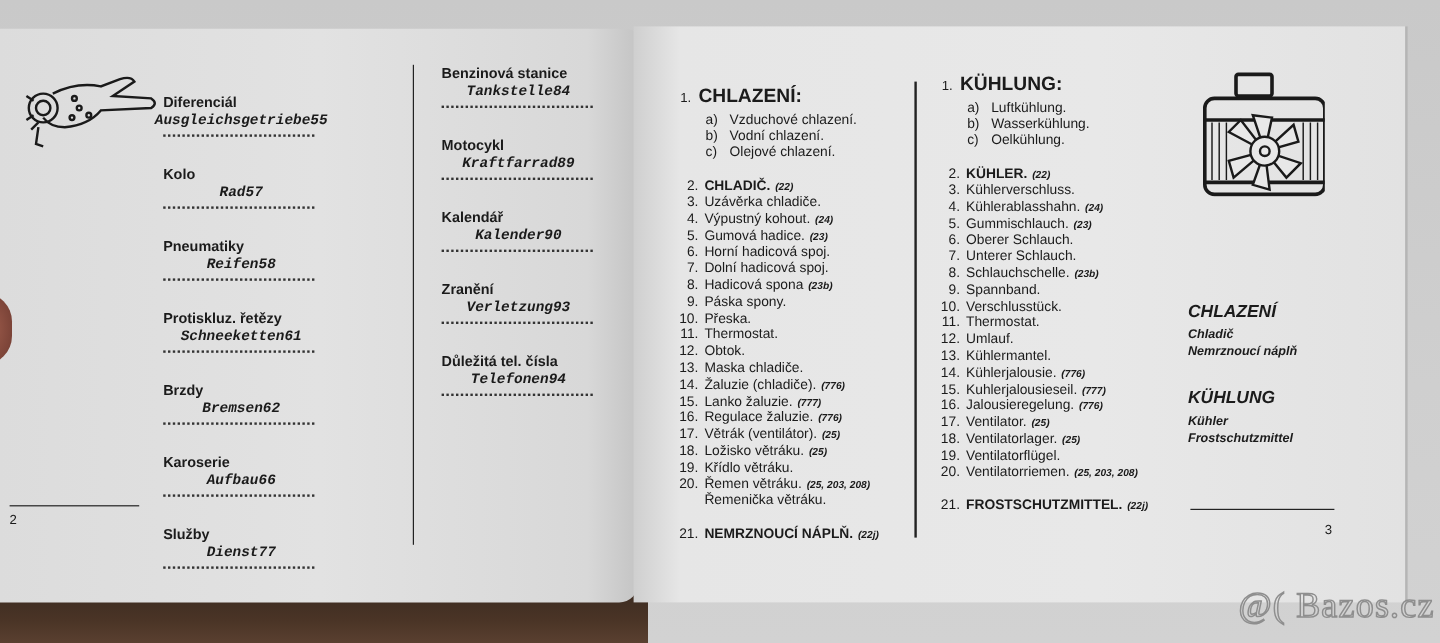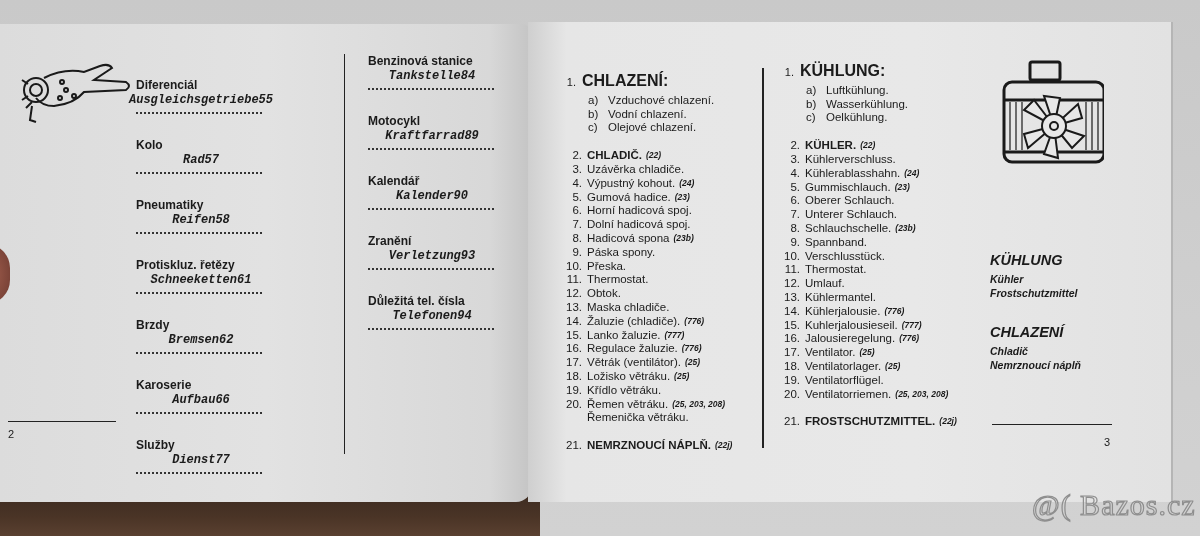--- a/index.html
+++ b/index.html
@@ -472,26 +472,26 @@
     <polygon points="54,66 58,98 44,94"></polygon>
     <polygon points="54,66 28,88 24,74"></polygon>
     <polygon points="54,66 24,50 34,40"></polygon>
     <circle cx="54" cy="66" r="12"></circle>
     <circle cx="54" cy="66" r="4"></circle>
   </g>
 </svg>
 
 <div class="summary">
   <div class="blk">
+    <div class="hd">CHLAZENÍ</div>
+    <div class="it">Chladič</div>
+    <div class="it">Nemrznoucí náplň</div>
+  </div>
+  <div class="blk">
     <div class="hd">KÜHLUNG</div>
     <div class="it">Kühler</div>
     <div class="it">Frostschutzmittel</div>
   </div>
-  <div class="blk">
-    <div class="hd">CHLAZENÍ</div>
-    <div class="it">Chladič</div>
-    <div class="it">Nemrznoucí náplň</div>
-  </div>
 </div>
 <div class="right-rule"></div>
 <div class="right-pnum">3</div>
 
 <div class="watermark">@( Bazos.cz</div>
 
 </body></html>

